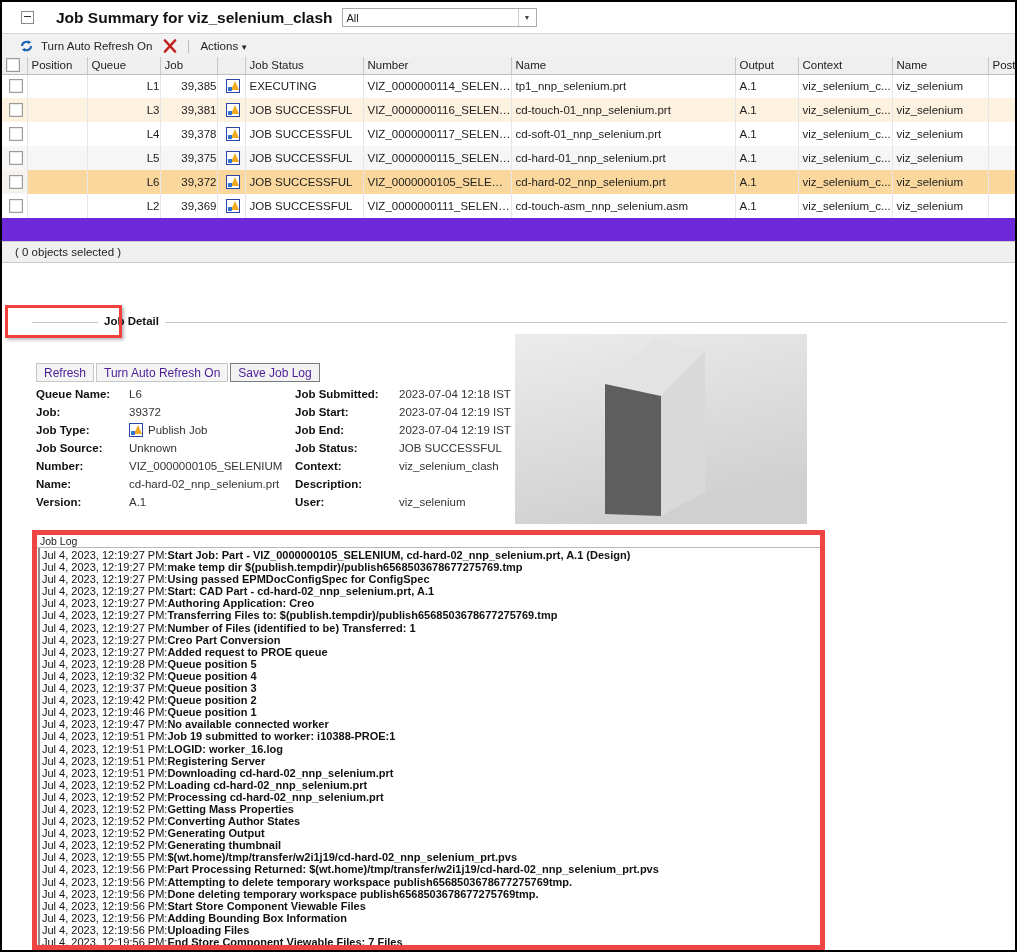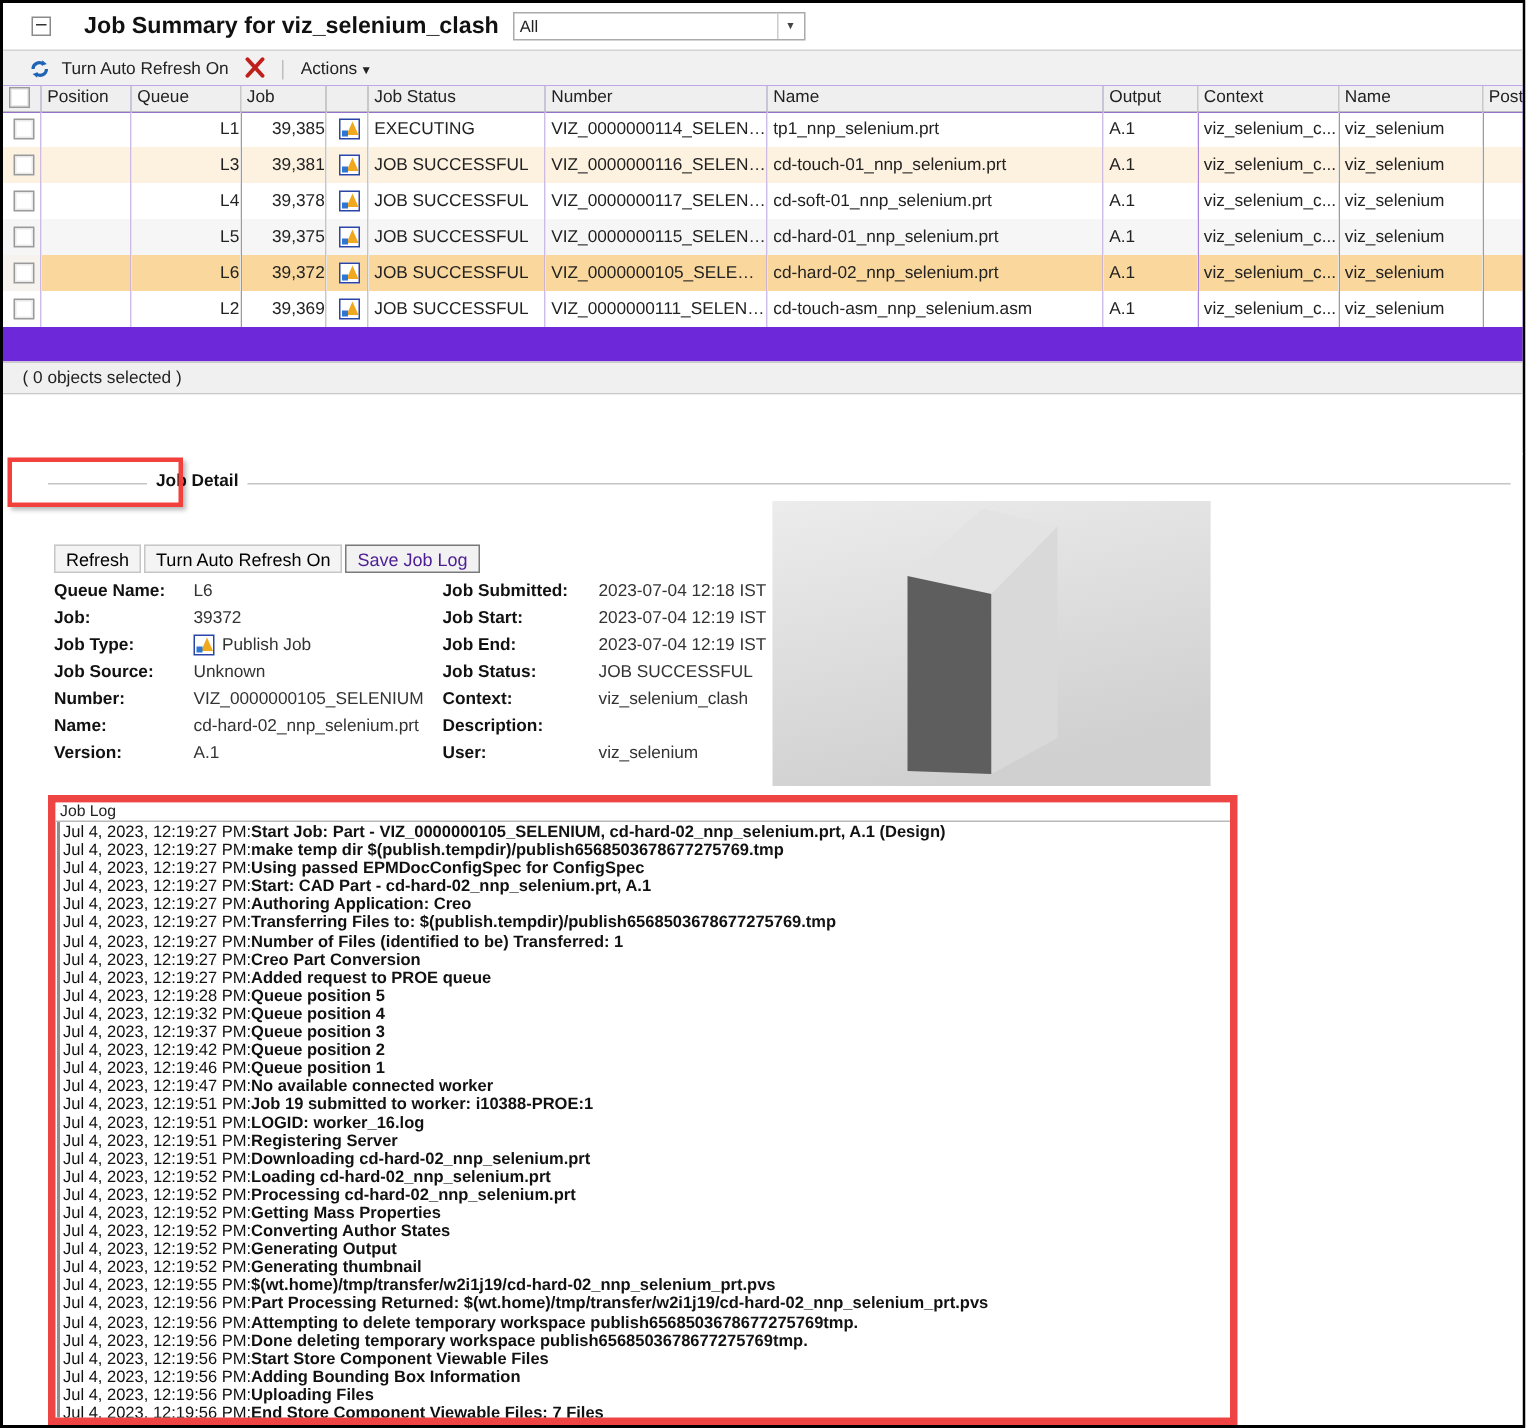--- a/index.html
+++ b/index.html
@@ -136,21 +136,21 @@
     z-index:-1;
   }
 
   .btnrow{position:absolute;left:34px;top:61px;display:flex;align-items:center;}
   .btn{
     height:19px;border:1px solid #9e9e9e;background:#f2f2f2;
     font-size:12px;color:#4c1d95;padding:0 7px;box-sizing:border-box;
     display:flex;align-items:center;font-family:"Liberation Sans",sans-serif;
     cursor:pointer;
   }
-  .btn.disabled{color:#000000;border-color:#c6c6c6;background:#f4f4f4;cursor:default;}
+  .btn.disabled{color:#4c1d95;border-color:#c6c6c6;background:#f4f4f4;cursor:default;}
   .btn + .btn{margin-left:2px;}
   .btn.strong{font-weight:normal;border-color:#7a7a7a;}
 
   .fields{position:absolute;left:34px;top:83px;width:470px;}
   .fields .row{display:flex;height:18px;align-items:center;}
   .fields .lbl{width:93px;font-size:11.5px;font-weight:bold;color:#111;}
   .fields .val{font-size:11.5px;color:#333;display:flex;align-items:center;}
   .fields .val .pubicon{margin-right:5px;}
 
   .fields2{position:absolute;left:293px;top:83px;width:400px;}

